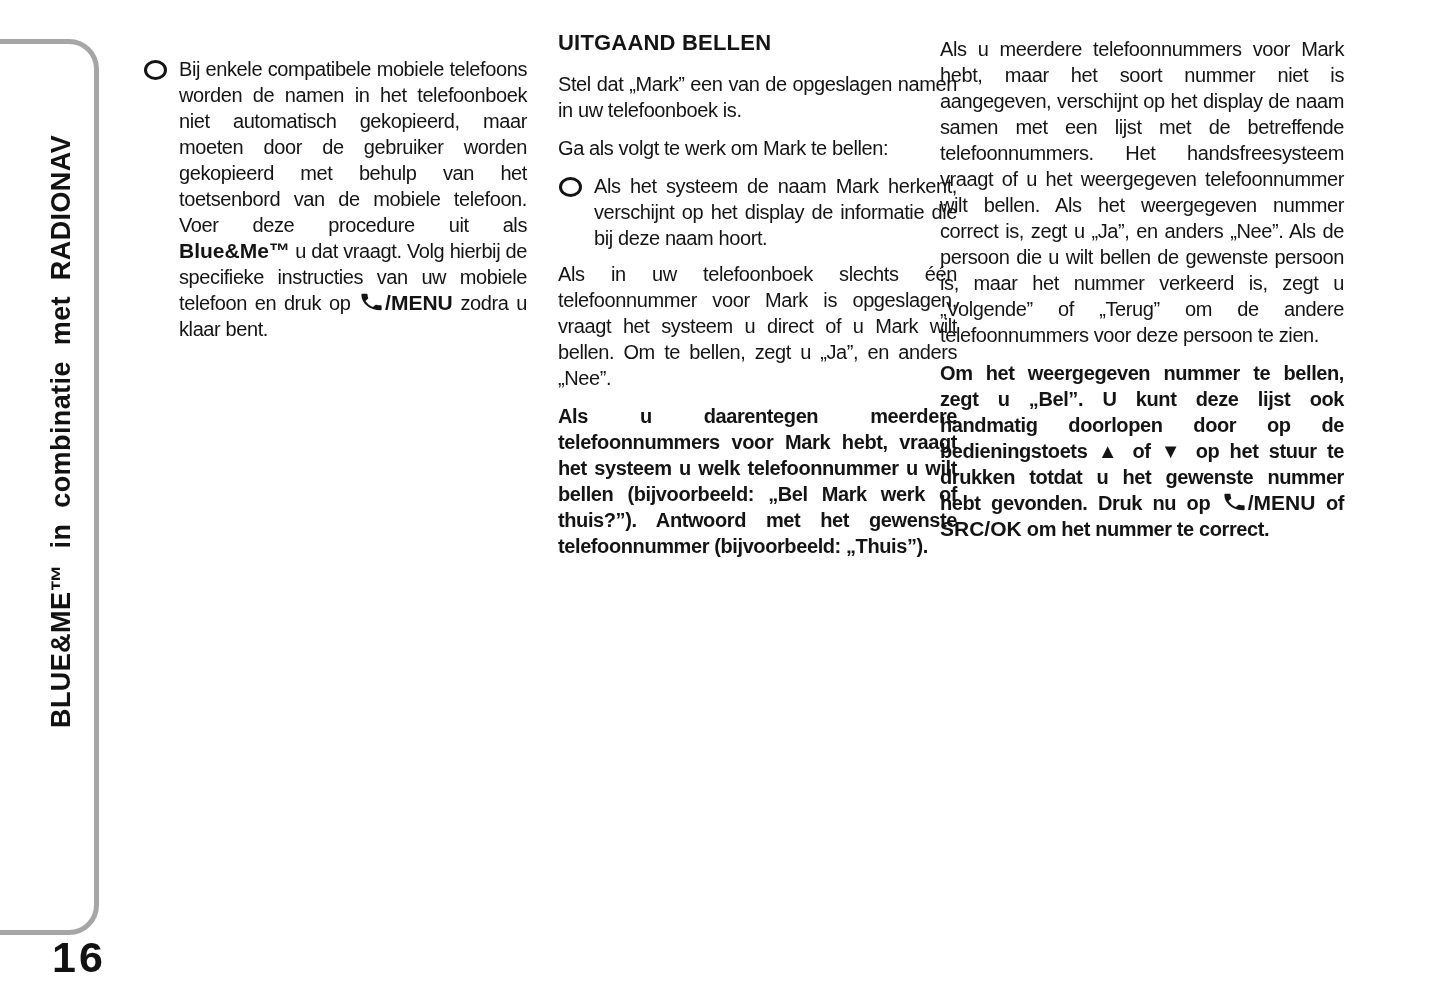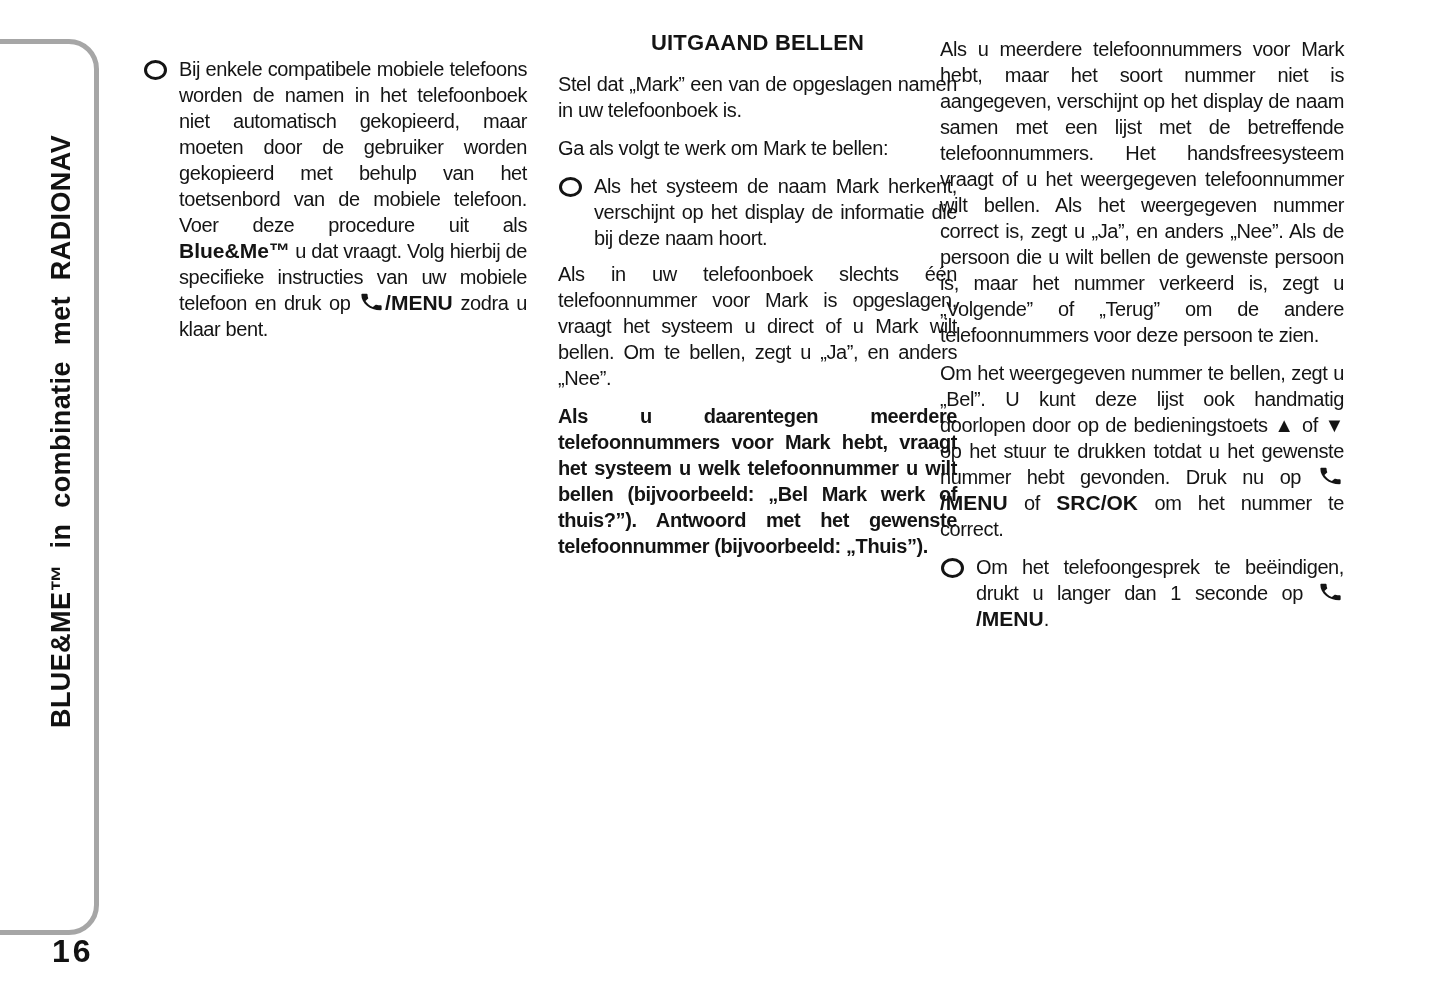--- a/index.html
+++ b/index.html
@@ -34,21 +34,21 @@
     font-size: 27px;
     font-weight: bold;
     letter-spacing: 0.4px;
     word-spacing: 8px;
     color: #121212;
   }
   .page-number {
     position: absolute;
     left: 52px;
     top: 933px;
-    font-size: 32px;
+    font-size: 43px;
     font-weight: bold;
     letter-spacing: 3px;
     color: #121212;
   }
   
   .col {
     position: absolute;
     top: 36px;
     font-size: 20px;
     line-height: 26px;
@@ -57,21 +57,21 @@
   }
   .col1 { left: 143px; width: 384px; margin-top: 20px; }
   .col2 { left: 558px; width: 399px; top: 30px; }
   .col3 { left: 940px; width: 404px; }
 
   .section-heading {
     font-size: 22px;
     font-weight: bold;
     letter-spacing: 0.2px;
     margin: 0 0 15px 0;
-    text-align: center;
+    text-align: left;
   }
   p.para { margin: 0 0 12px 0; }
   p.para:last-child { margin-bottom: 0; font-weight: bold; }
 
   .bullet-item {
     position: relative;
     padding-left: 36px;
     margin: 0 0 10px 0;
   }
   .bullet-circle {
@@ -125,21 +125,15 @@
     <p class="para">Als u daarentegen meerdere telefoonnummers voor Mark hebt, vraagt het systeem u welk telefoonnummer u wilt bellen (bijvoorbeeld: „Bel Mark werk of thuis?”). Antwoord met het gewenste telefoonnummer (bijvoorbeeld: „Thuis”).</p>
   </div>
 
   <div class="col col3">
     <p class="para">Als u meerdere telefoonnummers voor Mark hebt, maar het soort nummer niet is aangegeven, verschijnt op het display de naam samen met een lijst met de betreffende telefoonnummers. Het handsfreesysteem vraagt of u het weergegeven telefoonnummer wilt bellen. Als het weergegeven nummer correct is, zegt u „Ja”, en anders „Nee”. Als de persoon die u wilt bellen de gewenste persoon is, maar het nummer verkeerd is, zegt u „Volgende” of „Terug” om de andere telefoonnummers voor deze persoon te zien.</p>
     <p class="para">
       <span>Om het weergegeven nummer te bellen, zegt u „Bel”. U kunt deze lijst ook handmatig doorlopen door op de bedieningstoets ▲ of ▼ op het stuur te drukken totdat u het gewenste nummer hebt gevonden. Druk nu op </span><span class="icon-inline"><svg width="27" height="22" viewBox="0 0 24 24" preserveAspectRatio="none">
             <path fill="#141414" d="M6.62 10.79c1.44 2.83 3.76 5.14 6.59 6.59l2.2-2.21c.27-.27.67-.36 1.02-.24 1.12.37 2.33.57 3.57.57.55 0 1 .45 1 1V20c0 .55-.45 1-1 1-9.39 0-17-7.61-17-17 0-.55.45-1 1-1h3.5c.55 0 1 .45 1 1 0 1.25.2 2.45.57 3.57.11.35.03.74-.25 1.02l-2.2 2.2z"></path>
           </svg></span><span class="b">/MENU</span><span> of </span><span class="b">SRC/OK</span><span> om het nummer te correct.</span>
     </p>
-    <div class="bullet-item">
-      <span class="bullet-circle"></span>
-      <span>Om het telefoongesprek te beëindigen, drukt u langer dan 1 seconde op </span><span class="icon-inline"><svg width="27" height="22" viewBox="0 0 24 24" preserveAspectRatio="none">
-            <path fill="#141414" d="M6.62 10.79c1.44 2.83 3.76 5.14 6.59 6.59l2.2-2.21c.27-.27.67-.36 1.02-.24 1.12.37 2.33.57 3.57.57.55 0 1 .45 1 1V20c0 .55-.45 1-1 1-9.39 0-17-7.61-17-17 0-.55.45-1 1-1h3.5c.55 0 1 .45 1 1 0 1.25.2 2.45.57 3.57.11.35.03.74-.25 1.02l-2.2 2.2z"></path>
-          </svg></span><span class="b">/MENU</span><span>.</span>
-    </div>
   </div>
 
 </div>
 
 </body></html>

